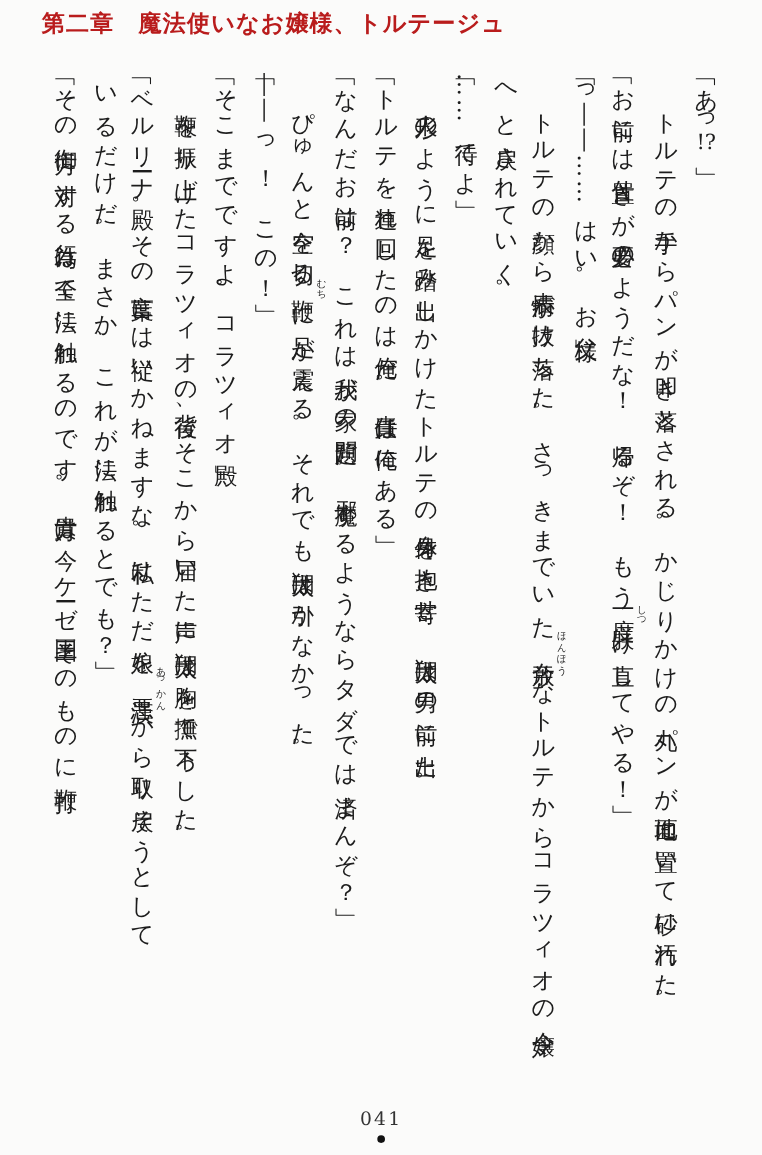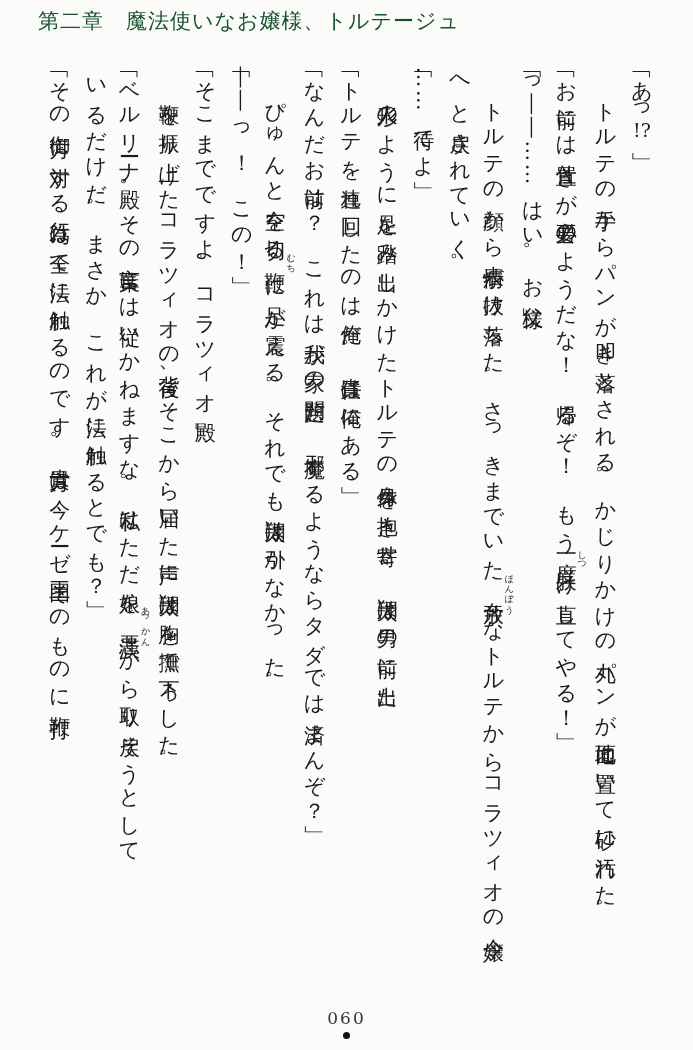--- a/index.html
+++ b/index.html
@@ -15,21 +15,22 @@
     font-family: "DejaVu Serif", "Liberation Serif", serif;
     color: #1c1c1c;
   }
   .chapter-header {
     position: absolute;
     top: 7px;
     left: 38px;
     font-size: 21px;
     letter-spacing: 1px;
     white-space: nowrap;
-    color: #14532d;
+    color: #b91c1c;
+    font-weight: bold;
   }
   .text-area {
     position: absolute;
     top: 64px;
     right: 33px;
     height: 952px;
     writing-mode: vertical-rl;
     text-orientation: mixed;
   }
   .col {
@@ -96,15 +97,15 @@
     <div class="col indent">ぴゅんと空を切る<ruby>鞭<rt>むち</rt></ruby>に足が震える。それでも翔太は引かなかった。</div>
     <div class="col">「――っ！　この！」</div>
     <div class="col">「そこまでですよ。コラツィオ殿」</div>
     <div class="col indent">鞭を振り上げたコラツィオの背後、そこから届いた声に翔太は胸を撫で下ろした。</div>
     <div class="col">「ベルリーナ殿。その言葉には従いかねますな。私はただ娘を<ruby>悪漢<rt>あっかん</rt></ruby>から取り戻そうとして</div>
     <div class="col">いるだけだ。まさか、これが法に触れるとでも？」</div>
     <div class="col">「その御方に対する行為は全て法に触れるのです。貴方は今、ケーゼ王国そのものに鞭打</div>
   </div>
 
 <div class="page-footer">
-  <div class="page-number">060</div>
+  <div class="page-number">041</div>
   <div class="footer-dot"></div>
 </div>
 
 </body></html>

